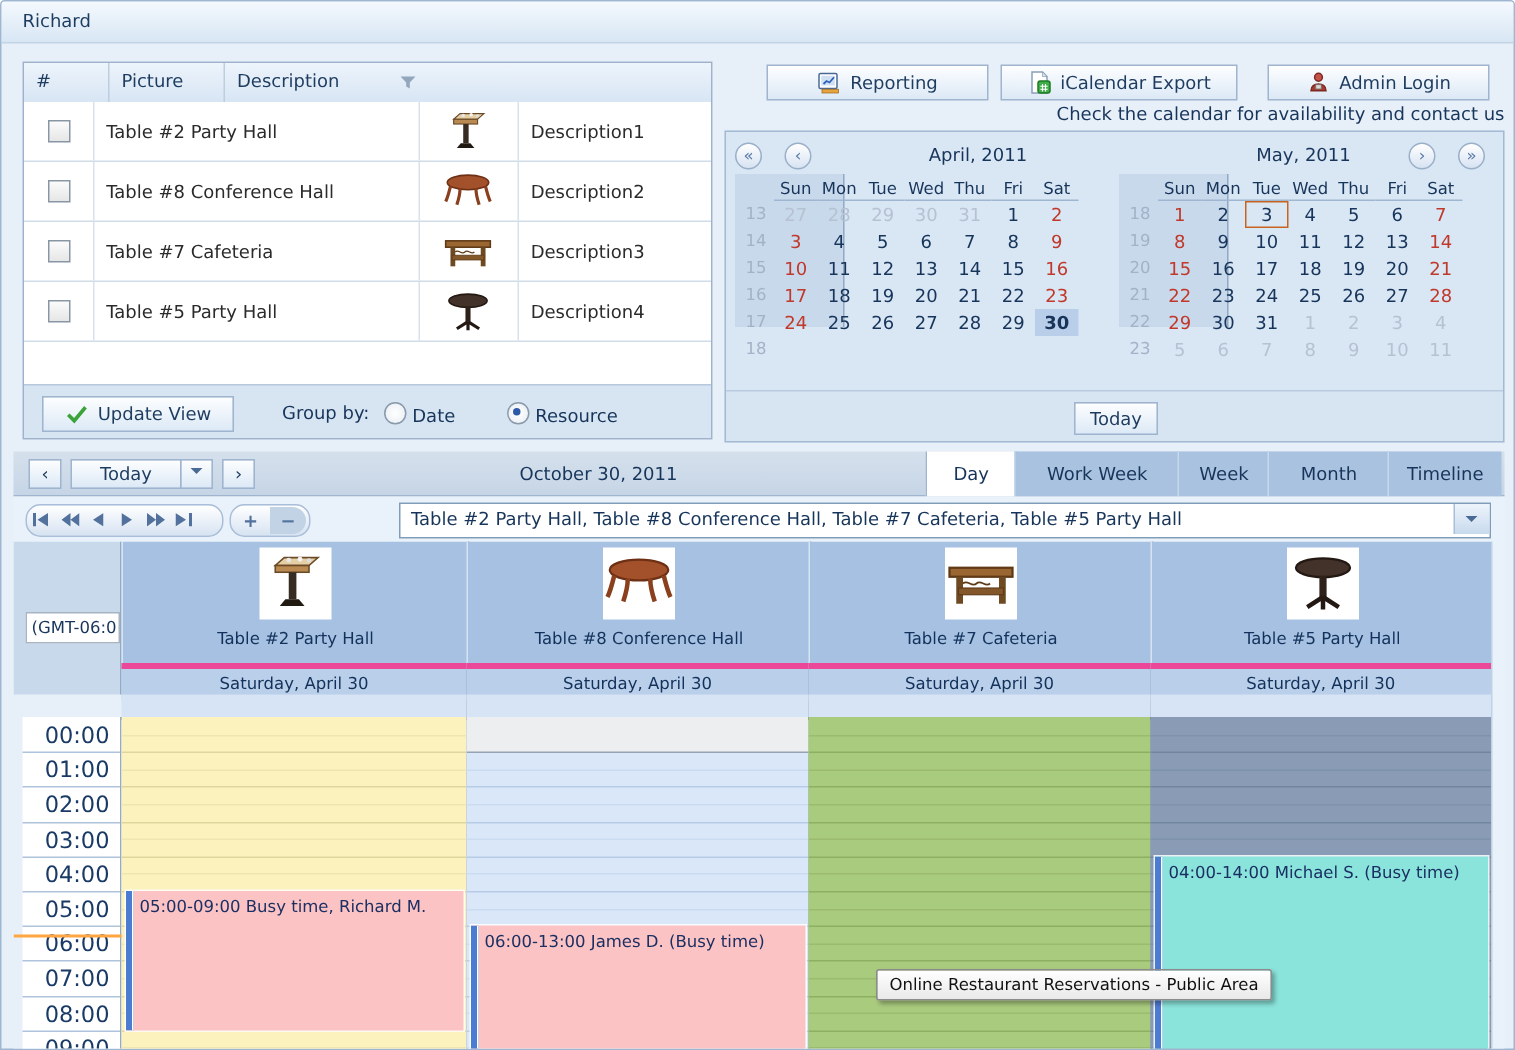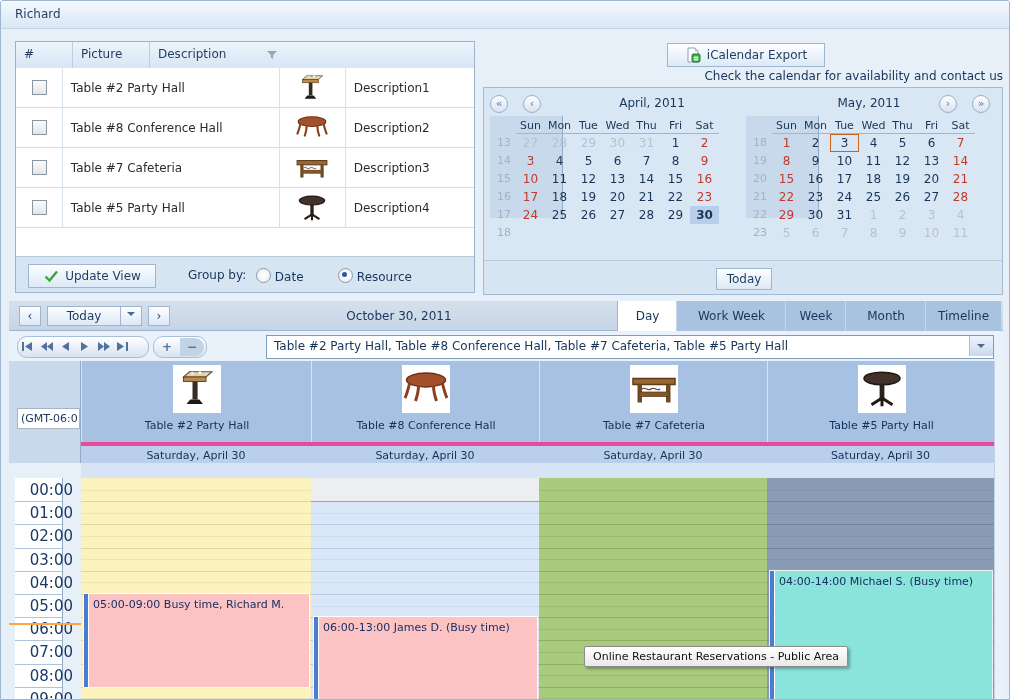--- a/index.html
+++ b/index.html
@@ -63,21 +63,21 @@
   .rescell .imgbox{position:absolute;top:4px;left:50%;margin-left:-24px;width:48px;height:48px;background:#fff;}
   .rescell .rlabel{position:absolute;left:0;right:0;top:58px;text-align:center;font-size:11px;color:#13325B;}
   .daycell{position:absolute;top:81px;height:21px;background:#BACFE9;border-top:4px solid #ec4899;border-right:1px solid #7E93AE;
     text-align:center;font-size:11px;line-height:20px;color:#13325B;}
   .alldaycell{position:absolute;top:102px;height:15px;background:#D6E4F6;border-bottom:2px solid #39455A;border-right:1px solid #7E93AE;}
   .colbody{position:absolute;top:117px;height:223px;border-right:1px solid #7E93AE;overflow:hidden;}
   .hline{position:absolute;left:0;right:0;height:1px;}
   .corner{left:0;top:0;width:72px;height:102px;background:#C9D9EC;border-right:1px solid #93A9C4;}
   .gmt{left:8px;top:47px;width:63px;height:21px;background:#fff;border:1px solid #A8B4C2;font-size:11px;line-height:19px;
     padding-left:3px;white-space:nowrap;overflow:hidden;color:#17355A;}
-  .ruler{left:6px;top:117px;width:48px;height:223px;background:#fff;border-right:1px solid #93A9C4;}
+  .ruler{left:6px;top:117px;width:66px;height:223px;background:#fff;border-right:1px solid #93A9C4;}
   .tlabel{position:absolute;left:0;width:58px;text-align:right;font-size:15px;color:#1A3A66;}
   .rline{position:absolute;left:0;right:0;height:1px;background:#AEC3DC;}
   .marker{left:0;top:262px;width:72px;height:2px;background:#FFA640;z-index:6;}
   .appt{position:absolute;box-shadow:0 0 0 1px rgba(255,255,255,.85);z-index:5;overflow:hidden;}
   .appt .strip{position:absolute;left:0;top:0;bottom:0;width:4px;background:#4C7BD2;border-right:1px solid #fff;}
   .appt .atext{position:absolute;left:9px;top:4px;font-size:11px;color:#1B2F63;white-space:nowrap;}
   .tooltip{left:575px;top:285px;background:linear-gradient(#FFFFFF,#E9E9E9);border:1px solid #8C8C8C;border-radius:2px;
     box-shadow:2px 2px 3px rgba(0,0,0,.3);padding:3px 8px;font-size:11px;color:#111;white-space:nowrap;z-index:9;}
   .gutter{left:993px;top:360px;width:9px;height:340px;background:#E9F1FA;border-left:1px solid #C0D2E4;}
   .icon16{width:16px;height:16px;}
@@ -179,28 +179,45 @@
             <path d="M2.5 8.5l4 4L14 3.5" stroke="#3AA43A" stroke-width="2.4" fill="none"></path>
           </svg>
         <span>Update View</span>
       </div>
       <span class="abs" style="left:172px;top:11px">Group by:</span>
       <span class="abs" style="left:240px;top:11px"><span class="radio"></span>&nbsp;<span>Date</span></span>
       <span class="abs" style="left:322px;top:11px"><span class="radio sel"></span>&nbsp;<span>Resource</span></span>
     </div>
   </div>
 
+  <div class="abs btn" style="left:510px;top:42px;width:148px;height:24px">
+    <svg class="icon16" viewBox="0 0 16 16">
+        <rect x="1" y="2" width="12" height="10" rx="1" fill="#fff" stroke="#4A6A96"></rect>
+        <rect x="2.5" y="3.5" width="9" height="6.5" fill="#CFE0F2"></rect>
+        <path d="M4 9l2-2 2 1 3-3.5" stroke="#2D62B8" stroke-width="1.2" fill="none"></path>
+        <rect x="3" y="12.5" width="11" height="2.5" fill="#E8A33D" stroke="#9A6A1E" stroke-width=".5"></rect>
+      </svg>
+    <span>Reporting</span>
+  </div>
   <div class="abs btn" style="left:666px;top:42px;width:158px;height:24px">
     <svg class="icon16" viewBox="0 0 16 16">
         <path d="M3 1h7l3 3v11H3z" fill="#fff" stroke="#8AA0B8"></path>
         <path d="M10 1l3 3h-3z" fill="#D8E4F0" stroke="#8AA0B8" stroke-width=".5"></path>
         <rect x="7" y="7" width="8" height="8" rx="1.5" fill="#3FAE49" stroke="#1E7A27"></rect>
         <path d="M8.5 10.5h5M8.5 12.5h5M10 9v5M12 9v5" stroke="#fff" stroke-width=".8"></path>
       </svg>
     <span>iCalendar Export</span>
+  </div>
+  <div class="abs btn" style="left:844px;top:42px;width:148px;height:24px">
+    <svg class="icon16" viewBox="0 0 16 16">
+        <circle cx="8" cy="4.5" r="2.6" fill="#C45246" stroke="#7C2A22"></circle>
+        <path d="M3 13.5c0-3 2.2-4.5 5-4.5s5 1.5 5 4.5z" fill="#A83A30" stroke="#7C2A22"></path>
+        <rect x="6.2" y="9.5" width="3.6" height="2.8" fill="#D9D9D9" stroke="#777" stroke-width=".5"></rect>
+      </svg>
+    <span>Admin Login</span>
   </div>
   <div class="abs" style="left:482px;top:68px;width:520px;text-align:right;color:#17355A">Check the calendar for availability and contact us</div>
 
   <div class="abs panel-cal">
     <span class="circ abs" style="left:6px;top:7px">«</span>
     <span class="circ abs" style="left:39px;top:7px">‹</span>
     <span class="circ abs" style="left:455px;top:7px">›</span>
     <span class="circ abs" style="left:488px;top:7px">»</span>
     <div class="mon-title" style="left:78px;width:180px;text-align:center">April, 2011</div>
     <div class="mon-title" style="left:295px;width:180px;text-align:center">May, 2011</div>

